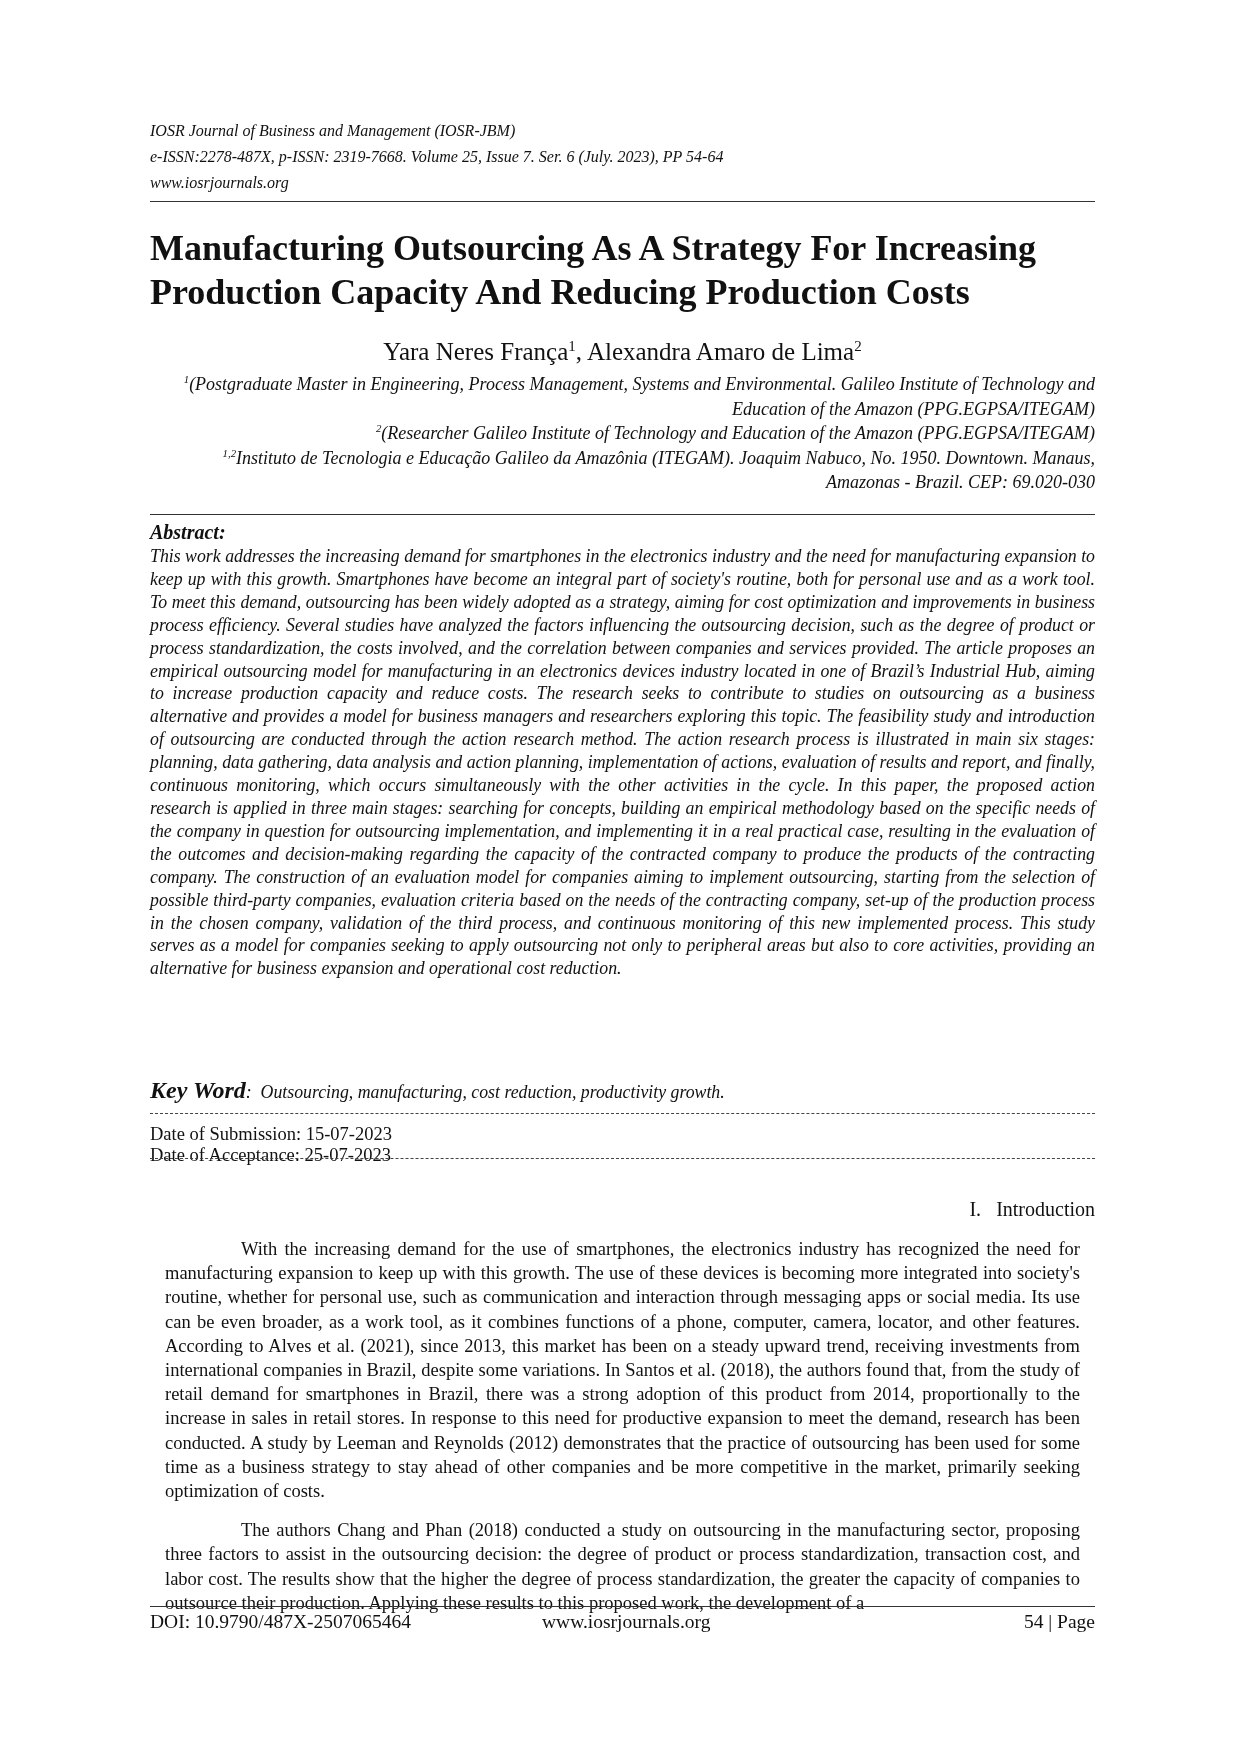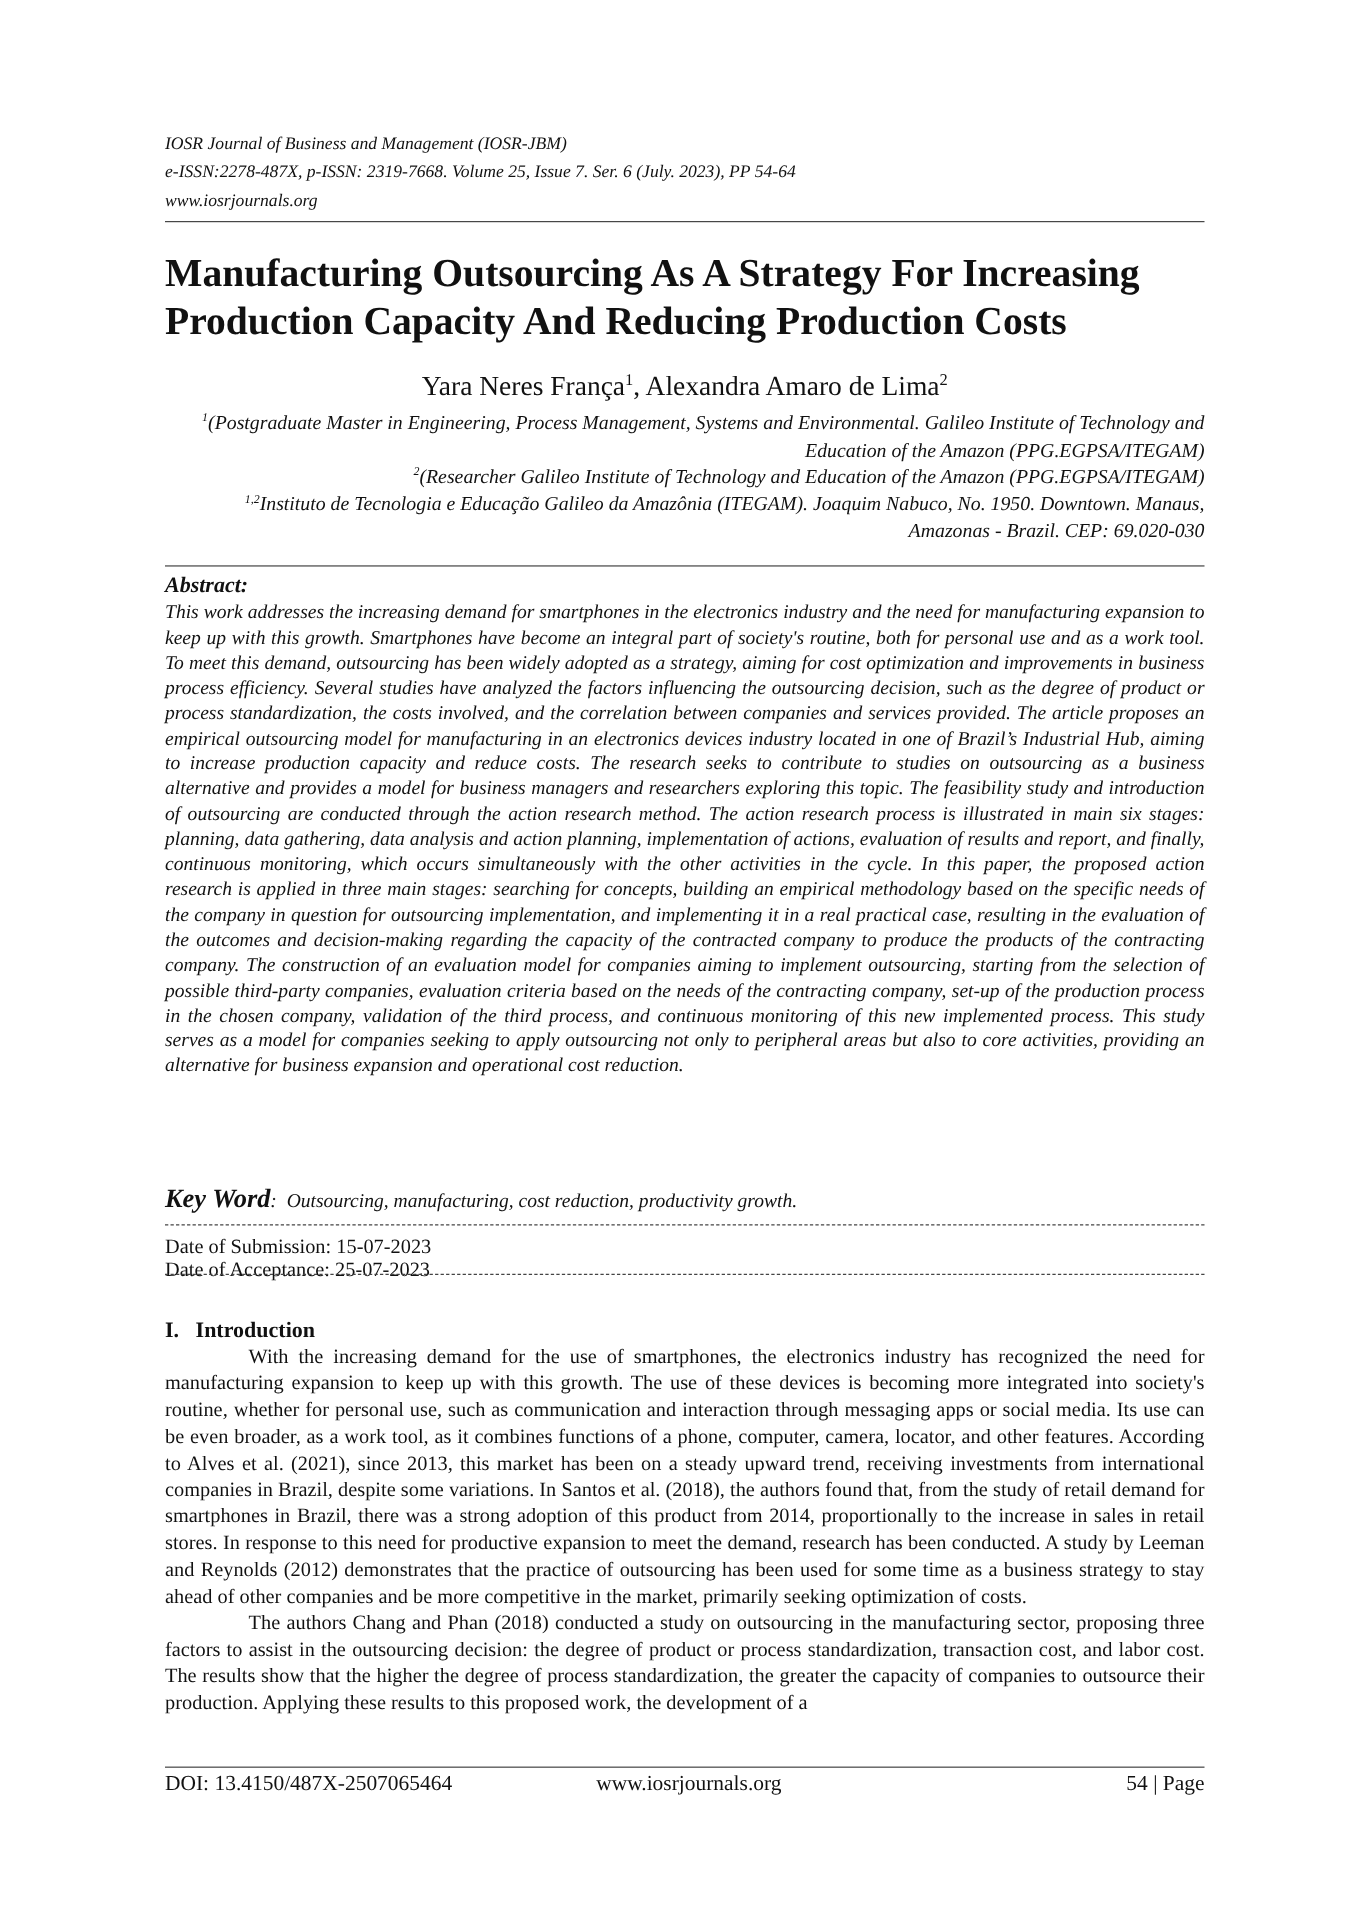--- a/index.html
+++ b/index.html
@@ -14,23 +14,23 @@
   .authors { position: absolute; top: 337px; left: 0; width: 945px; text-align: center; font-size: 25px; line-height: 30px; }
   .authors sup, .aff sup { font-size: 60%; vertical-align: super; line-height: 0; }
   .affils { position: absolute; top: 372px; left: 0; width: 945px; text-align: right; font-style: italic; font-size: 18px; line-height: 24.5px; }
   .abstract-rule { position: absolute; top: 514px; left: 0; width: 945px; border-top: 1.5px solid #333; }
   .abstract-head { position: absolute; top: 521px; left: 0; font-weight: bold; font-style: italic; font-size: 20px; }
   .abstract { position: absolute; top: 545px; left: 0; width: 945px; font-style: italic; font-size: 17.8px; line-height: 22.9px; text-align: justify; }
   .keywords { position: absolute; top: 1077px; left: 0; width: 945px; font-style: italic; font-size: 17.8px; }
   .keywords b { font-size: 24px; }
   .dash-rule { position: absolute; left: 0; width: 945px; border-top: 1.5px dashed #444; height: 0; }
   .dates { position: absolute; top: 1124px; left: 0; width: 945px; font-size: 18.5px; display: flex; justify-content: space-between; flex-direction: column; }
-  .sec-head { position: absolute; top: 1198px; left: 0; width: 945px; text-align: left; font-weight: bold; font-size: 20px; }
+  .sec-head { position: absolute; top: 1198px; left: 0; width: 945px; text-align: right; font-weight: normal; font-size: 20px; }
   .intro { position: absolute; top: 1222px; left: 0; width: 945px; font-size: 18.5px; line-height: 24.2px; text-align: justify; }
-  .intro p { margin: 0; text-indent: 76px; }
+  .intro p { margin: 15px; text-indent: 76px; }
   .footer-rule { position: absolute; top: 1606px; left: 0; width: 945px; border-top: 1.5px solid #333; }
   .footer { position: absolute; top: 1611px; left: 0; width: 945px; font-size: 19.5px; }
   .footer span { position: absolute; top: 0; white-space: nowrap; }
 </style>
 </head>
 <body>
 
 <div class="page">
 
   <div class="header">
@@ -70,17 +70,17 @@
   <div class="sec-head">
     <span>I.</span>&nbsp;&nbsp; <span>Introduction</span>
   </div>
   <div class="intro">
     <p>With the increasing demand for the use of smartphones, the electronics industry has recognized the need for manufacturing expansion to keep up with this growth. The use of these devices is becoming more integrated into society's routine, whether for personal use, such as communication and interaction through messaging apps or social media. Its use can be even broader, as a work tool, as it combines functions of a phone, computer, camera, locator, and other features. According to Alves et al. (2021), since 2013, this market has been on a steady upward trend, receiving investments from international companies in Brazil, despite some variations. In Santos et al. (2018), the authors found that, from the study of retail demand for smartphones in Brazil, there was a strong adoption of this product from 2014, proportionally to the increase in sales in retail stores. In response to this need for productive expansion to meet the demand, research has been conducted. A study by Leeman and Reynolds (2012) demonstrates that the practice of outsourcing has been used for some time as a business strategy to stay ahead of other companies and be more competitive in the market, primarily seeking optimization of costs.</p>
     <p>The authors Chang and Phan (2018) conducted a study on outsourcing in the manufacturing sector, proposing three factors to assist in the outsourcing decision: the degree of product or process standardization, transaction cost, and labor cost. The results show that the higher the degree of process standardization, the greater the capacity of companies to outsource their production. Applying these results to this proposed work, the development of a</p>
   </div>
 
   <div class="footer-rule"></div>
   <div class="footer">
-    <span style="left:0">DOI: 13.4150/487X-2507065464</span>
+    <span style="left:0">DOI: 10.9790/487X-2507065464</span>
     <span style="left:392px">www.iosrjournals.org</span>
     <span style="right:0"><span style="position:static">54</span> | <span style="position:static">Page</span></span>
   </div>
 </div>
 
 </body></html>

